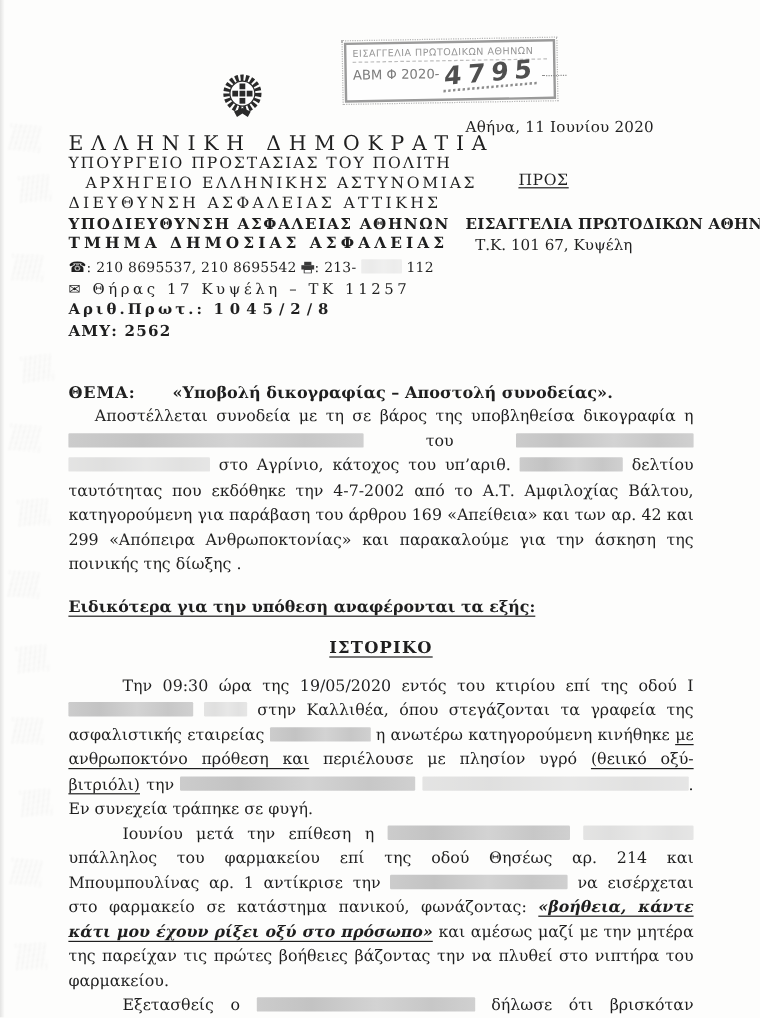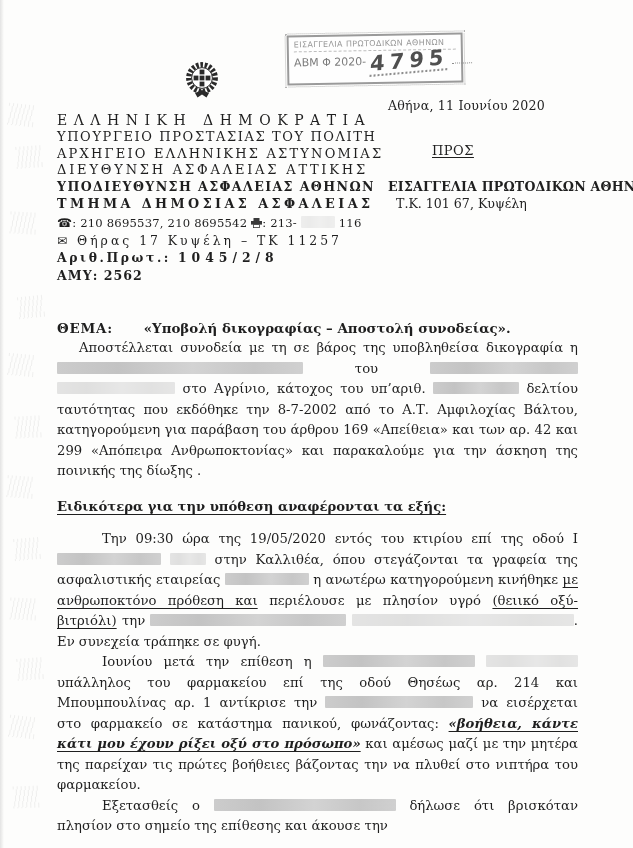--- a/index.html
+++ b/index.html
@@ -24,21 +24,21 @@
     border-bottom:1px dashed #bdbdbd;padding-bottom:2px;}
   .stamp-abm{font-size:11px;color:#7d7d7d;margin-top:3px;white-space:nowrap;}
   .stamp-number{display:inline-block;font-size:21px;color:#4f4f4f;letter-spacing:5px;
     transform:rotate(-4deg) skewX(-8deg);font-weight:bold;line-height:10px;vertical-align:-3px;
     text-decoration:underline dotted #8d8d8d;text-underline-offset:4px;}
   .stamp-trail{display:inline-block;width:20px;border-bottom:1.5px dotted #8d8d8d;height:10px;}
   
   .emblem{position:absolute;left:183px;top:58px;}
   
   .letterhead{position:absolute;left:57px;top:112px;line-height:16.8px;white-space:nowrap;}
-  .lh0{font-size:14px;letter-spacing:6.5px;}
+  .lh0{font-size:17px;letter-spacing:6.5px;}
   .lh1{font-size:13px;letter-spacing:1.6px;}
   .lh2{font-size:13px;letter-spacing:2.2px;text-align:center;}
   .lh3{font-size:13px;letter-spacing:2.8px;}
   .lh4{font-size:12.6px;font-weight:bold;letter-spacing:1.4px;}
   .lh5{font-size:12.8px;font-weight:bold;letter-spacing:3.4px;}
   .contact{font-size:11.6px;letter-spacing:.2px;margin-top:2px;}
   .addr{font-size:12.4px;letter-spacing:3px;margin-top:1px;}
   .proto{font-size:12.4px;font-weight:bold;letter-spacing:2.6px;margin-top:1px;}
   .proto .num{letter-spacing:5px;}
   .amy{font-size:12.6px;font-weight:bold;letter-spacing:1px;margin-top:1px;}
@@ -125,21 +125,21 @@
   <div class="contact">
     <span class="ico">☎</span><span>:</span>
     <span>210 8695537, 210 8695542</span>
     <span><svg width="11" height="10" viewBox="0 0 11 10" style="vertical-align:-1px">
           <rect x="2.5" y="0" width="6" height="3" fill="#3a3a3a"></rect>
           <rect x="0" y="3" width="11" height="3.6" fill="#3a3a3a"></rect>
           <rect x="2.5" y="6.6" width="6" height="3" fill="#ffffff" stroke="#3a3a3a" stroke-width="0.8"></rect>
         </svg></span><span>:</span>
     <span>213-</span>
     <span class="red faint" style="width:34px"></span>
-    <span>116</span>
+    <span>112</span>
   </div>
   <div class="addr">
     <span class="ico">✉</span>
     <span>Θήρας 17 Κυψέλη – ΤΚ 11257</span>
   </div>
   <div class="proto">
     <span>Αριθ.Πρωτ.:</span>
     <span class="num">1045/2/8</span>
   </div>
   <div class="amy">ΑΜΥ: 2562</div>
@@ -161,25 +161,26 @@
 
   <p class="ind1">
     <span>Αποστέλλεται συνοδεία με τη σε βάρος της υποβληθείσα δικογραφία η</span>
     <span class="red" style="width:246px"></span>
     <span>του</span>
     <span class="red" style="width:148px"></span>
     <span class="red light" style="width:118px"></span>
     <span>στο</span>
     <span>Αγρίνιο, κάτοχος του υπ’αριθ.</span>
     <span class="red" style="width:86px"></span>
-    <span>δελτίου ταυτότητας που εκδόθηκε την 8-7-2002 από το Α.Τ. Αμφιλοχίας Βάλτου, κατηγορούμενη για παράβαση του άρθρου 169 «Απείθεια» και των αρ. 42 και 299 «Απόπειρα Ανθρωποκτονίας» και παρακαλούμε για την άσκηση της ποινικής της δίωξης .</span>
+    <span>δελτίου ταυτότητας που εκδόθηκε την 4-7-2002 από το Α.Τ. Αμφιλοχίας Βάλτου, κατηγορούμενη για παράβαση του άρθρου 169 «Απείθεια» και των αρ. 42 και 299 «Απόπειρα Ανθρωποκτονίας» και παρακαλούμε για την άσκηση της ποινικής της δίωξης .</span>
   </p>
 
   <p class="h-details">Ειδικότερα για την υπόθεση αναφέρονται τα εξής:</p>
 
+  <p class="h-history"><span>ΙΣΤΟΡΙΚΟ</span></p>
 
   <p class="ind2 mt">
     <span>Την 09:30 ώρα της 19/05/2020 εντός του κτιρίου επί της οδού Ι</span>
     <span class="red" style="width:104px"></span>
     <span class="red light" style="width:36px"></span>
     <span>στην Καλλιθέα, όπου στεγάζονται τα γραφεία της ασφαλιστικής εταιρείας</span>
     <span class="red" style="width:84px"></span>
     <span>η ανωτέρω κατηγορούμενη κινήθηκε</span>
     <span class="u">με ανθρωποκτόνο πρόθεση και</span>
     <span>περιέλουσε με πλησίον υγρό</span>

